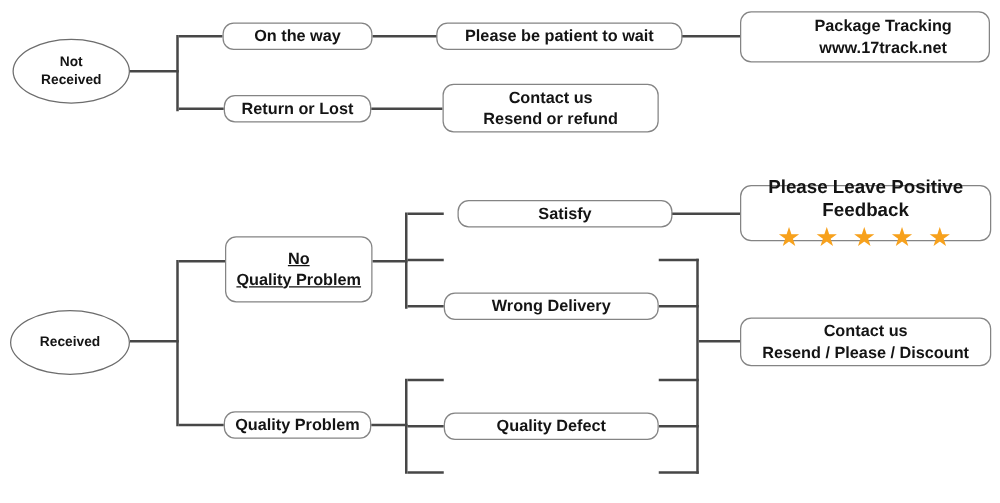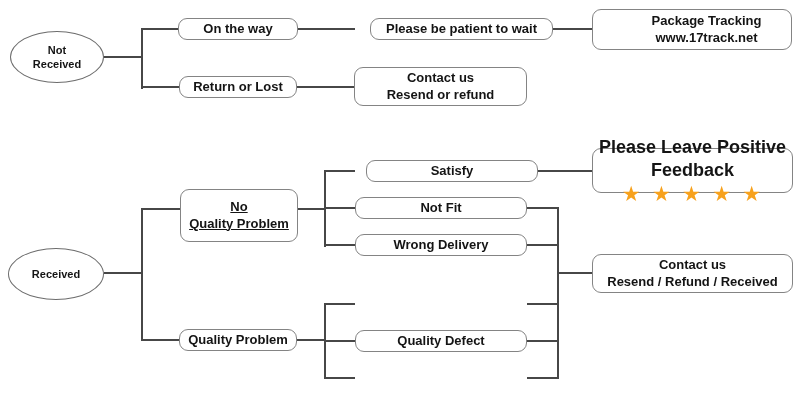--- a/index.html
+++ b/index.html
@@ -38,21 +38,21 @@
     z-index:1;
   }
   .stars{
     color:#F7A11C;
     font-size:21px;
     line-height:1.05;
     letter-spacing:2px;
     white-space:nowrap;
     font-family:"DejaVu Sans",sans-serif;
   }
-  .feedback-title{font-size:18px;}
+  .feedback-title{font-size:15px;}
 </style>
 </head>
 <body>
 
 <div class="canvas">
 
   <div class="line" style="left:103px;top:56px;width:40px;height:2px;"></div>
   <div class="line" style="left:141px;top:28px;width:2px;height:61px;"></div>
   <div class="line" style="left:143px;top:28px;width:35px;height:2px;"></div>
   <div class="line" style="left:143px;top:86px;width:36px;height:2px;"></div>
@@ -89,21 +89,21 @@
 
   <div class="node ellipse" style="left:10px;top:31px;width:94px;height:52px;">
     <span>Not</span>
     <span>Received</span>
   </div>
 
   <div class="node" style="left:178px;top:18px;width:120px;height:22px;">
     <span>On the way</span>
   </div>
 
-  <div class="node" style="left:370px;top:18px;width:183px;height:22px;">
+  <div class="node" style="left:349px;top:18px;width:197px;height:22px;">
     <span>Please be patient to wait</span>
   </div>
 
   <div class="node" style="left:592px;top:9px;width:200px;height:41px;padding-left:29px;">
     <span>Package Tracking</span>
     <span>www.17track.net</span>
   </div>
 
   <div class="node" style="left:179px;top:76px;width:118px;height:22px;">
     <span>Return or Lost</span>
@@ -124,37 +124,34 @@
   </div>
 
   <div class="node" style="left:179px;top:329px;width:118px;height:22px;">
     <span>Quality Problem</span>
   </div>
 
   <div class="node" style="left:366px;top:160px;width:172px;height:22px;">
     <span>Satisfy</span>
   </div>
 
-  <div class="node" style="left:355px;top:197px;width:172px;height:22px;">
-    <span>Not Fit</span>
-  </div>
 
   <div class="node" style="left:355px;top:234px;width:172px;height:22px;">
     <span>Wrong Delivery</span>
   </div>
 
 
   <div class="node" style="left:355px;top:330px;width:172px;height:22px;">
     <span>Quality Defect</span>
   </div>
 
 
   <div class="node" style="left:592px;top:148px;width:201px;height:45px;">
     <span class="feedback-title">Please Leave Positive Feedback</span>
     <span class="stars">★ ★ ★ ★ ★</span>
   </div>
 
   <div class="node" style="left:592px;top:254px;width:201px;height:39px;">
     <span>Contact us</span>
-    <span>Resend / Refund / Received</span>
+    <span>Resend / Please / Discount</span>
   </div>
 
 </div>
 
 </body></html>

